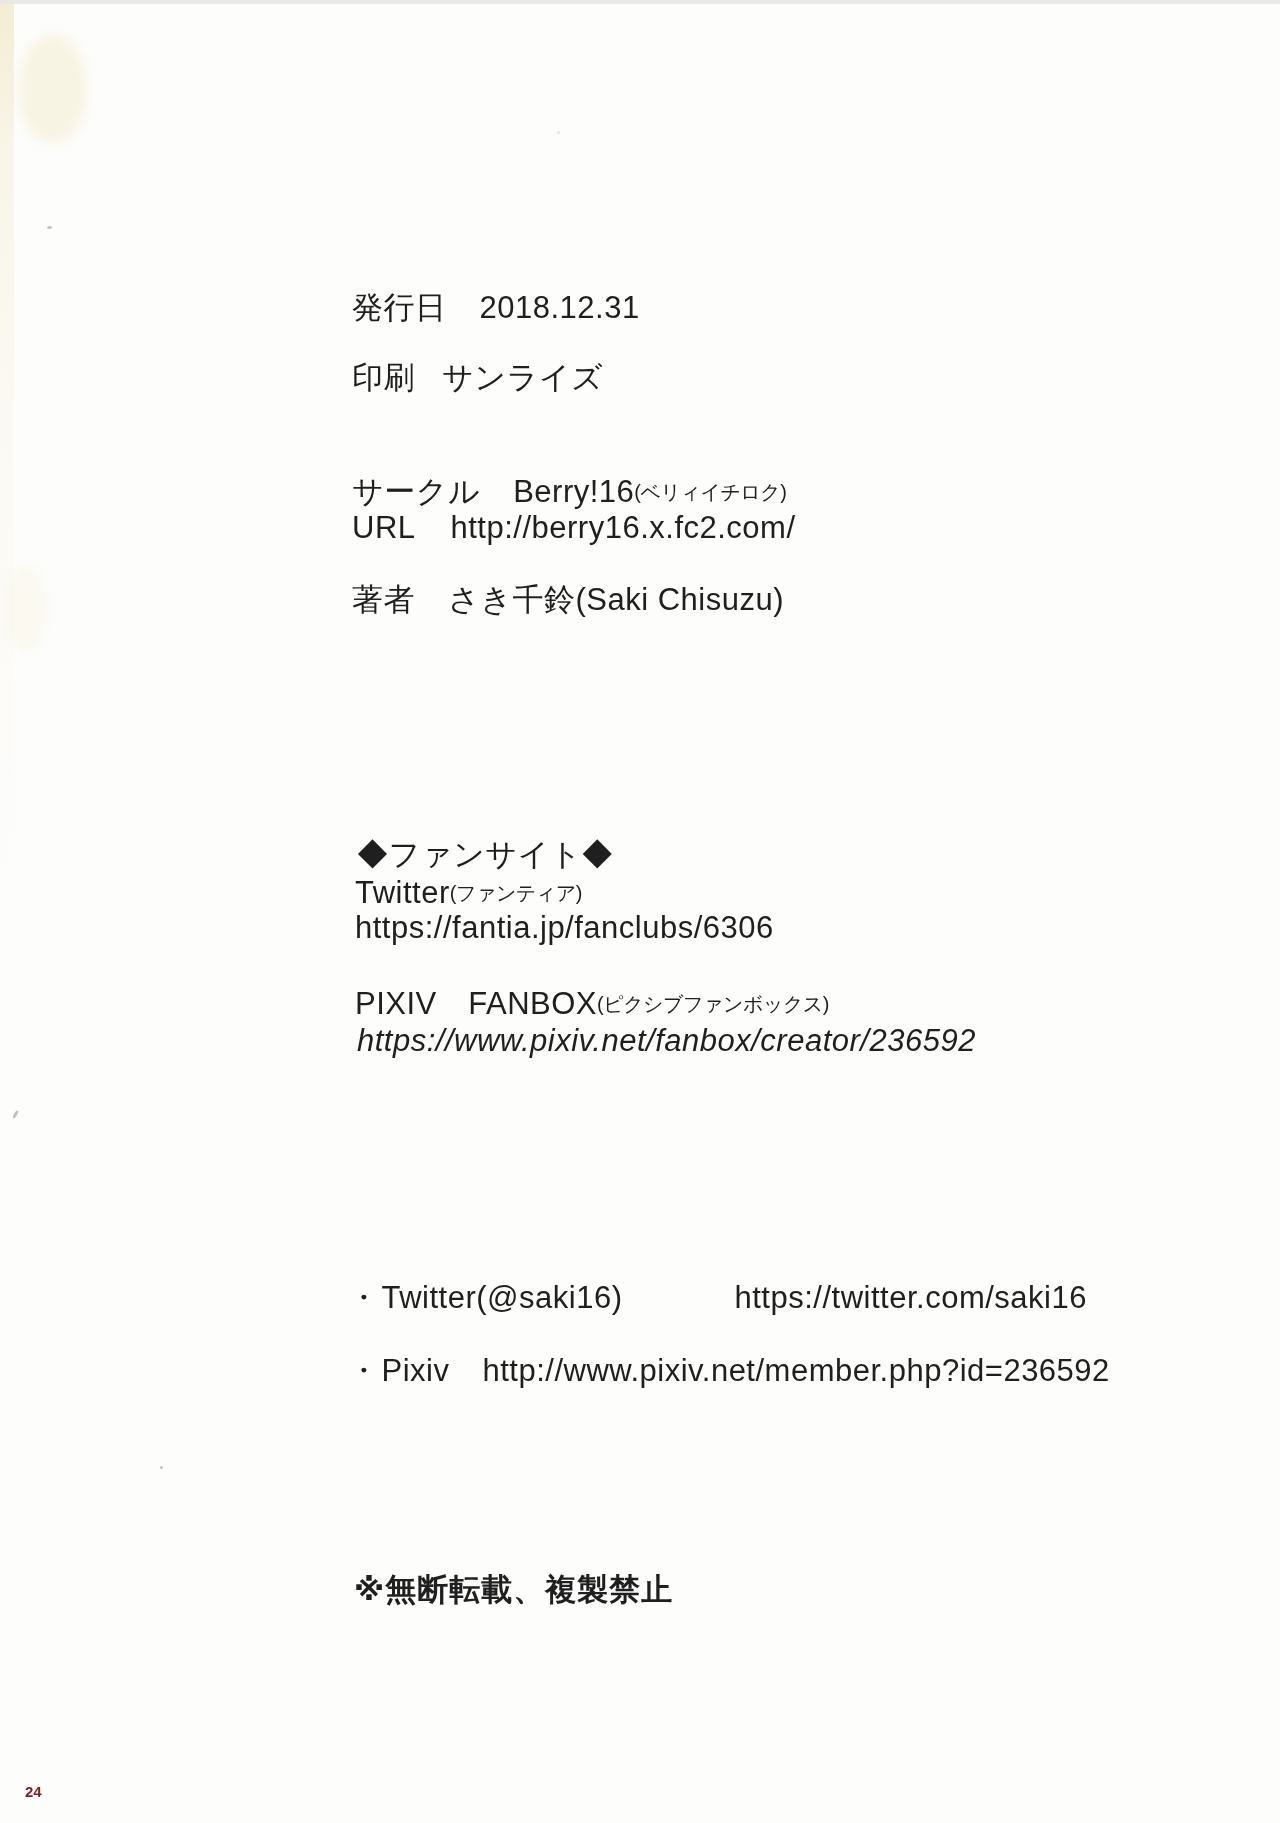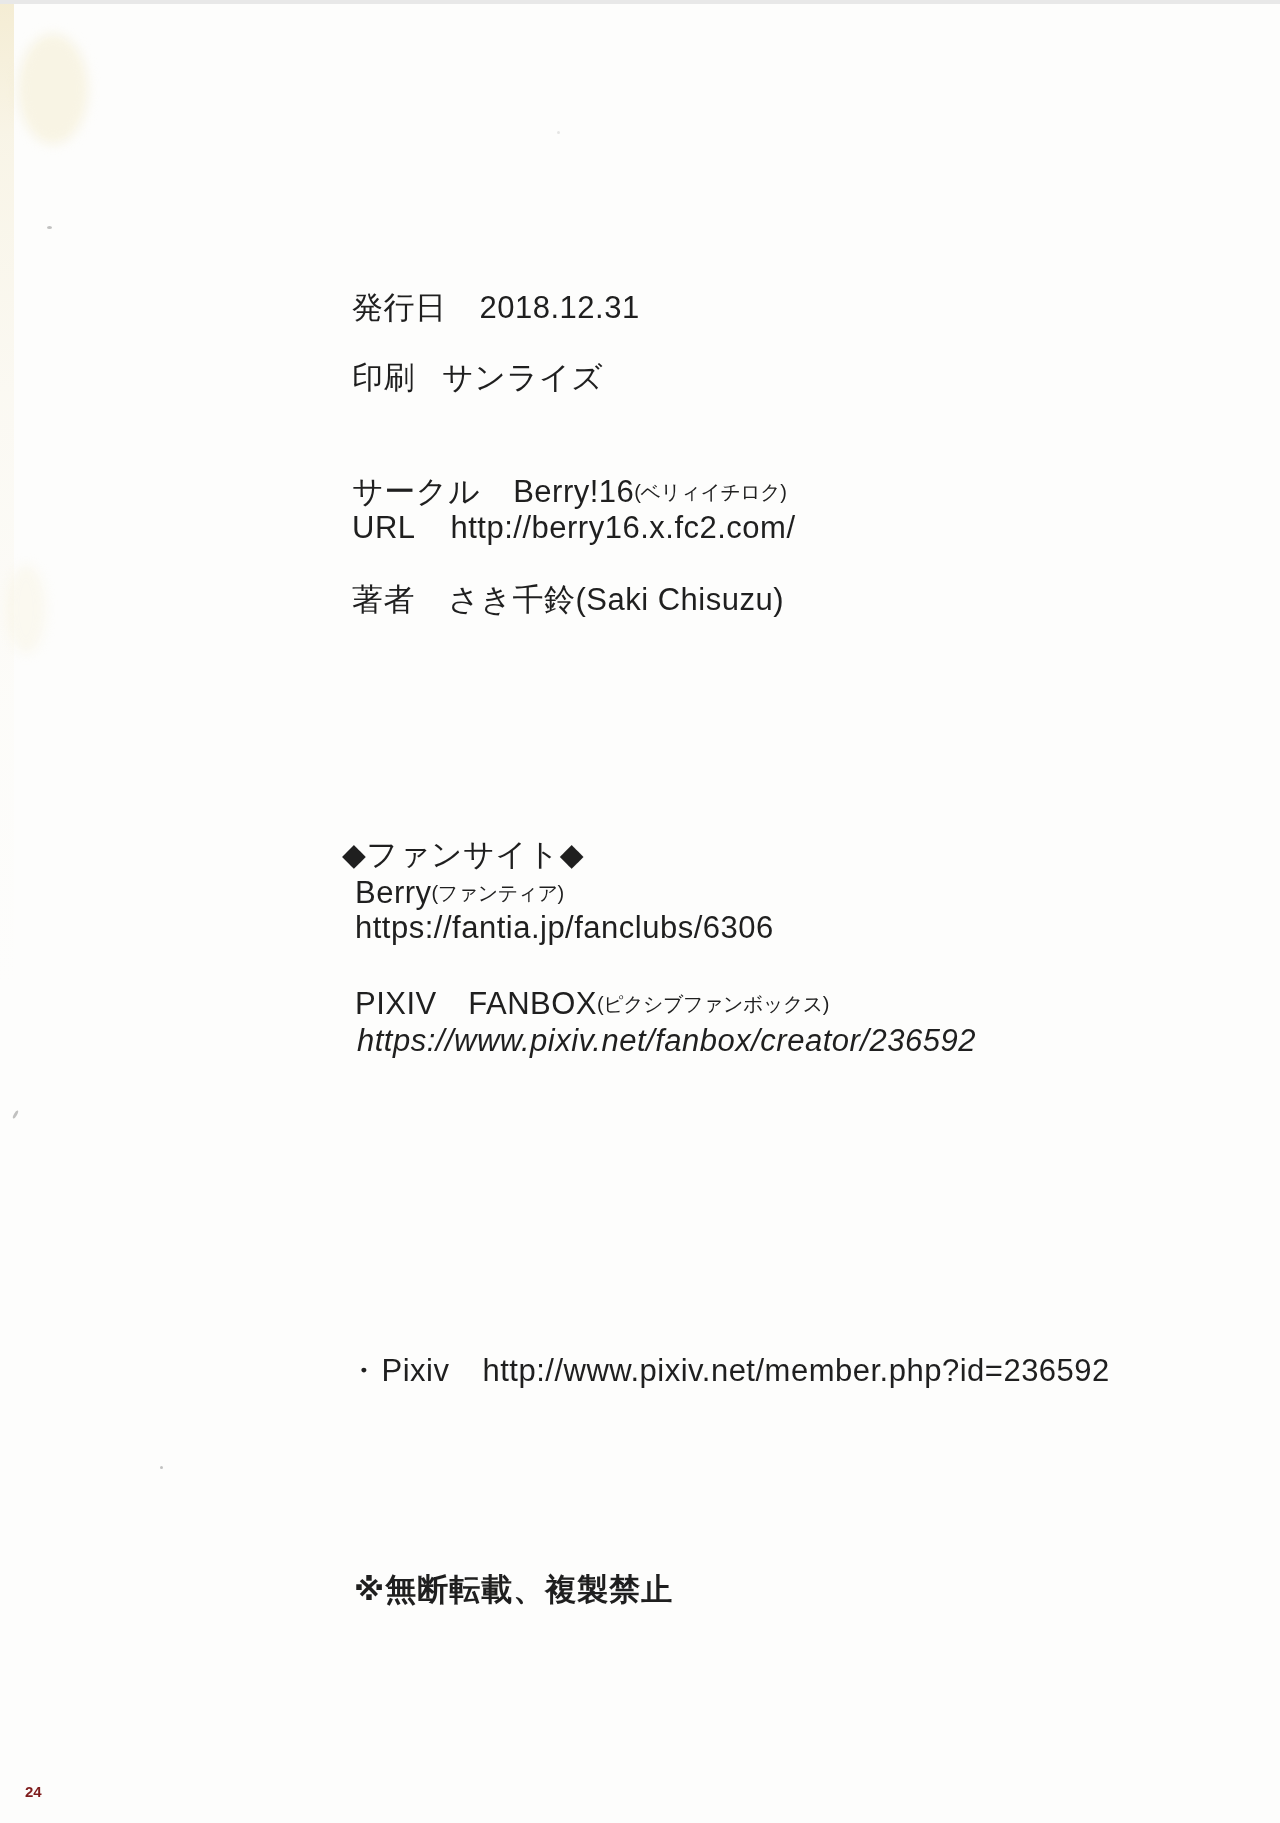--- a/index.html
+++ b/index.html
@@ -111,34 +111,37 @@
   </div>
 
   <div class="line" style="left:352px; top:506px;">
     <span class="label" style="margin-right:35px;">URL</span><span>http://berry16.x.fc2.com/</span>
   </div>
 
   <div class="line" style="left:352px; top:578px;">
     <span class="label">著者</span><span>さき千鈴(Saki Chisuzu)</span>
   </div>
 
-  <div class="line" style="left:342px; top:833px;">◆ファンサイト◆</div>
+  <div class="line" style="left:357px; top:833px;font-family:Liberation Serif, serif;">◆ファンサイト◆</div>
 
   <div class="line" style="left:355px; top:871px;">
-    <span>Berry</span><span class="reading">(ファンティア)</span>
+    <span>Twitter</span><span class="reading">(ファンティア)</span>
   </div>
 
   <div class="line" style="left:355px; top:906px;text-align:right;">https://fantia.jp/fanclubs/6306</div>
 
   <div class="line" style="left:355px; top:982px;">
     <span>PIXIV　FANBOX</span><span class="reading">(ピクシブファンボックス)</span>
   </div>
 
   <div class="line" style="left:357px; top:1019px;font-style:italic;">https://www.pixiv.net/fanbox/creator/236592</div>
 
+  <div class="line" style="left:348px; top:1276px;">
+    <span class="bullet">・</span><span class="sns-gap">Twitter(@saki16)</span><span>https://twitter.com/saki16</span>
+  </div>
 
   <div class="line" style="left:348px; top:1349px;">
     <span class="bullet">・</span><span class="sns-gap-small">Pixiv</span><span>http://www.pixiv.net/member.php?id=236592</span>
   </div>
 
   <div class="line notice" style="left:354px; top:1568px;text-align:center;">※無断転載、複製禁止</div>
 
   <div class="page-number">24</div>
 
 </div>

